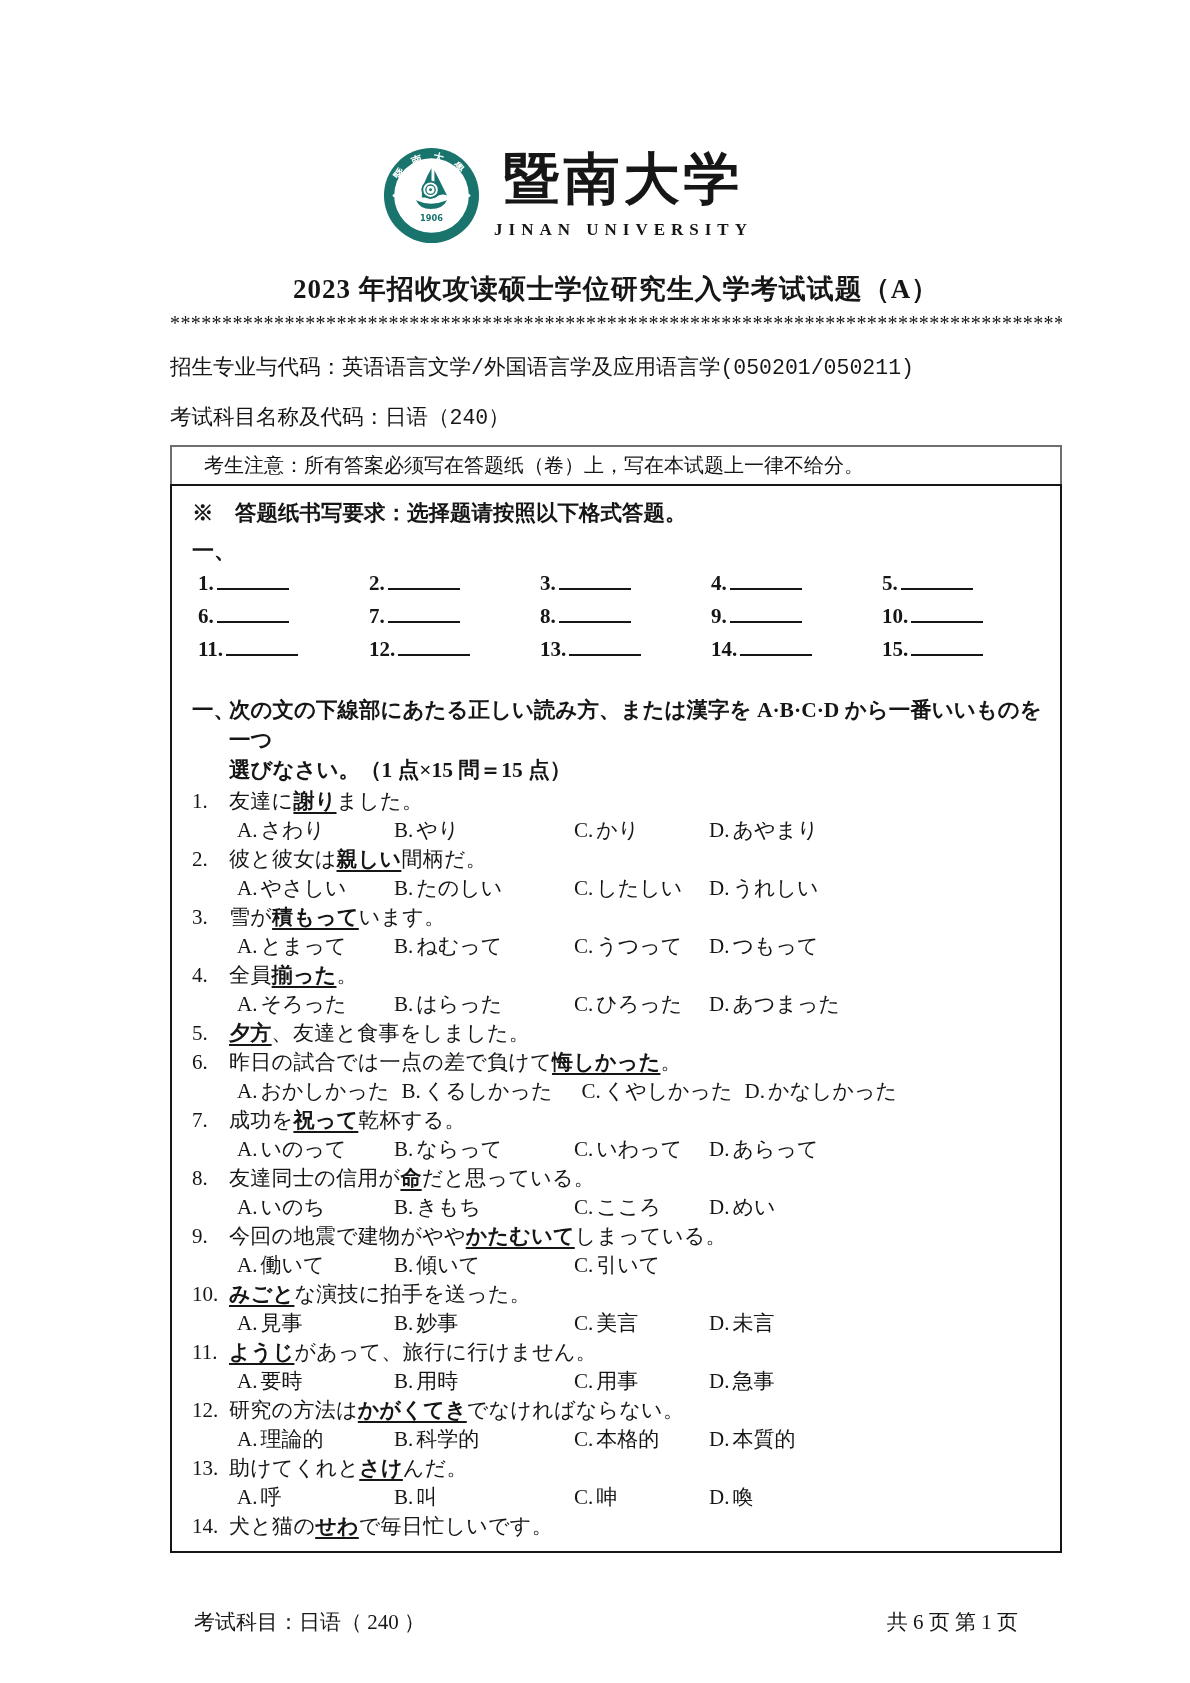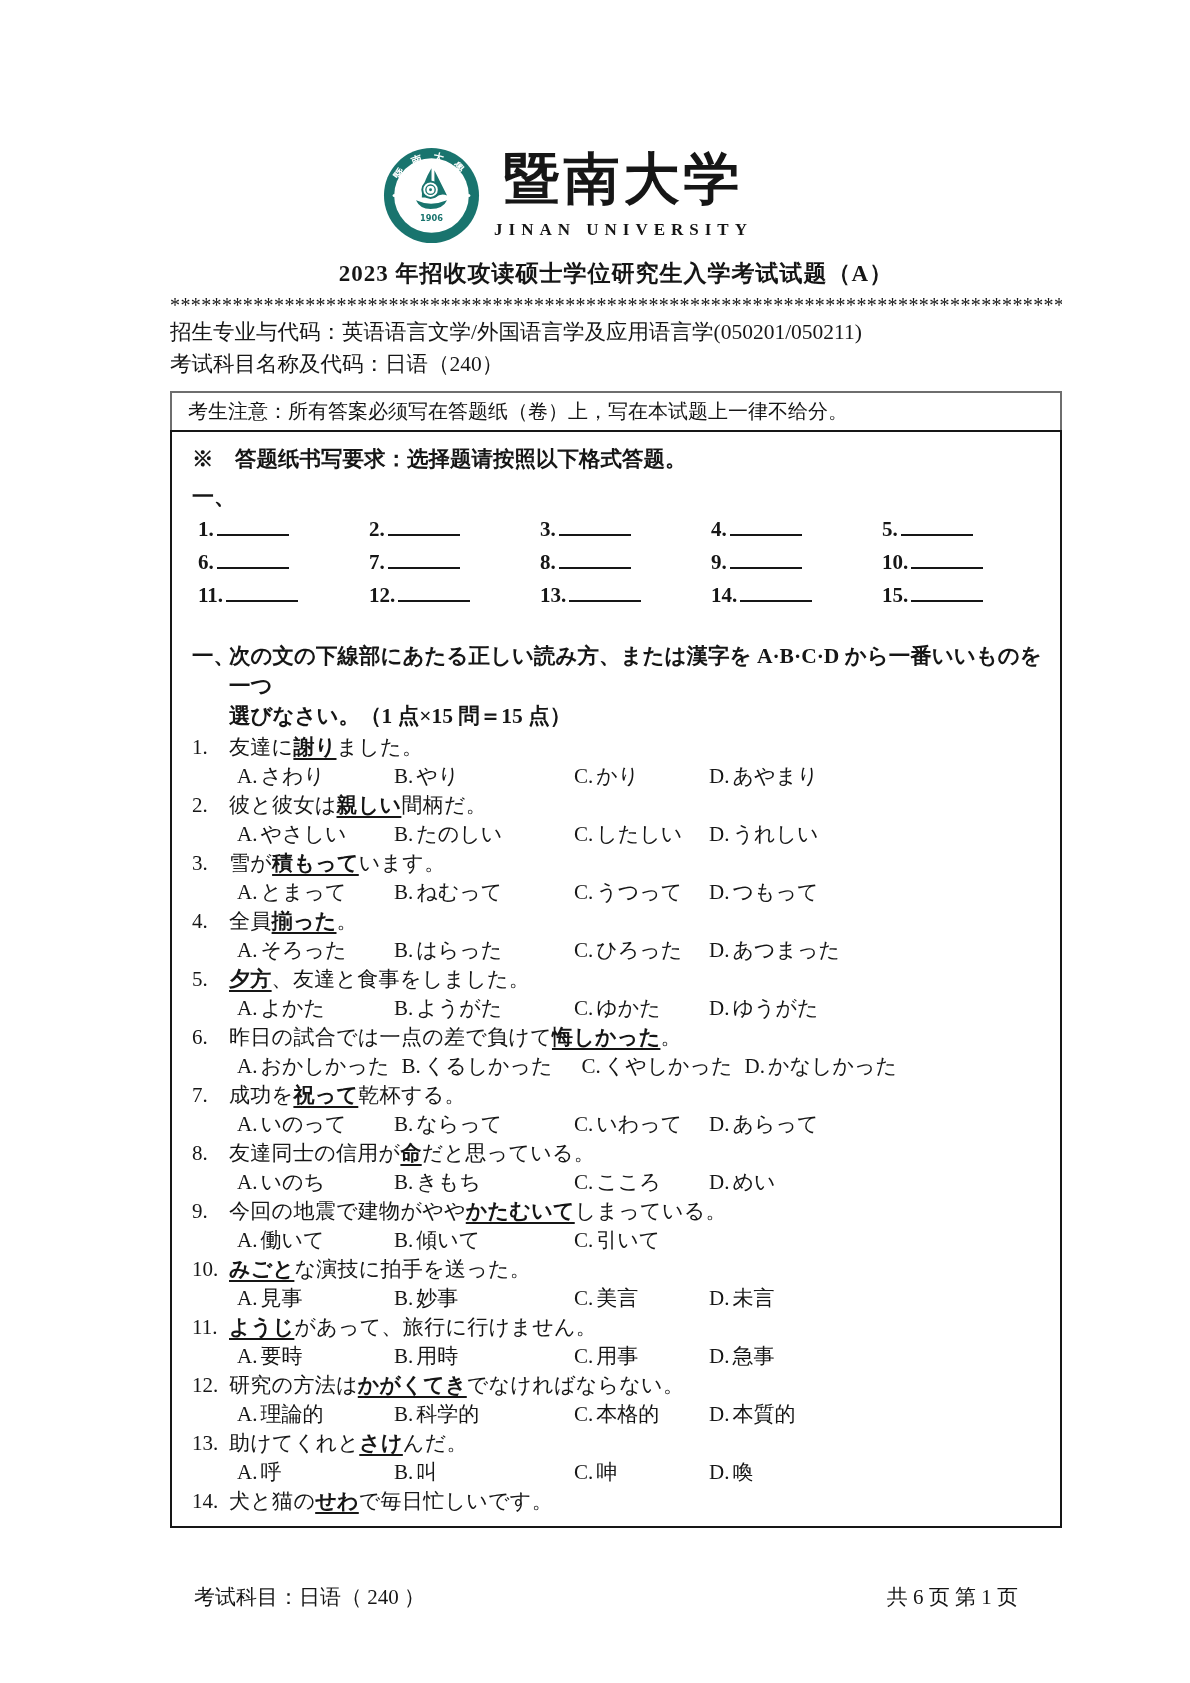--- a/index.html
+++ b/index.html
@@ -15,28 +15,28 @@
   .content { position:absolute; left:170px; top:0; width:892px; }
 
   
   .brand { margin-top:145px; display:flex; justify-content:center; align-items:center; gap:14px; position:relative; left:-48px; height:100px; }
   .logo-svg { width:97px; height:97px; display:block; }
   .brand-text { display:flex; flex-direction:column; align-items:center;gap:8px; }
   .brand-cn { font-size:56px; font-weight:bold; letter-spacing:4px; line-height:60px; font-family:"Liberation Serif","DejaVu Serif",serif; }
   .brand-en { font-size:17px; font-weight:bold; letter-spacing:6px; line-height:22px; margin-top:2px; }
 
   
-  .title { text-align:center; font-size:23px; font-weight:bold; margin-top:13px; letter-spacing:1px; }
+  .title { text-align:center; font-size:27px; font-weight:bold; margin-top:26px; letter-spacing:1px; }
   .stars { margin-top:5px; font-size:20px; line-height:22px; white-space:nowrap; overflow:hidden; width:100%; letter-spacing:0.4px; }
-  .info-line { font-size:21.5px; line-height:31px; margin-top:1px; }
+  .info-line { font-size:21.5px; line-height:31px; margin-top:19px;font-family:Liberation Mono, monospace; }
 
   
   .notice-box {
     margin-top:11px; border:2px solid #6e6e6e; border-bottom:none;
-    padding:6px 16px 7px 16px; font-size:20px; line-height:24px;
+    padding:6px 16px 7px 32px; font-size:20px; line-height:24px;
   }
   
   .main-box { border:2px solid #161616; padding:8px 14px 10px 16px; }
   .req { font-weight:bold; font-size:21.5px; line-height:30px; margin:4px 0 0 4px; }
   .sec-label { font-weight:bold; font-size:22px; line-height:30px; margin:8px 0 2px 4px; }
 
   .blanks { margin-left:10px; display:grid; grid-template-columns:repeat(5,171px); row-gap:3px; }
   .blank-cell { line-height:30px; font-size:21px; white-space:nowrap; }
   .bnum { font-weight:bold; }
   .bline { display:inline-block; width:72px; border-bottom:2px solid #161616; height:20px; margin-left:3px; }
@@ -180,26 +180,20 @@
               <span class="opt"><span class="opt-label">B.</span><span class="opt-text">はらった</span></span>
               <span class="opt"><span class="opt-label">C.</span><span class="opt-text">ひろった</span></span>
               <span class="opt"><span class="opt-label">D.</span><span class="opt-text">あつまった</span></span>
             </div>
           </div>
           <div class="q">
             <div class="q-stem">
               <span class="q-num">5.</span>
               <span class="q-text"><span class="emph">夕方</span><span>、友達と食事をしました。</span></span>
             </div>
-            <div class="q-opts">
-              <span class="opt"><span class="opt-label">A.</span><span class="opt-text">よかた</span></span>
-              <span class="opt"><span class="opt-label">B.</span><span class="opt-text">ようがた</span></span>
-              <span class="opt"><span class="opt-label">C.</span><span class="opt-text">ゆかた</span></span>
-              <span class="opt"><span class="opt-label">D.</span><span class="opt-text">ゆうがた</span></span>
-            </div>
           </div>
           <div class="q">
             <div class="q-stem">
               <span class="q-num">6.</span>
               <span class="q-text"><span>昨日の試合では一点の差で負けて</span><span class="emph">悔しかった</span><span>。</span></span>
             </div>
             <div class="q-opts">
               <span class="opt"><span class="opt-label">A.</span><span class="opt-text">おかしかった</span></span>
               <span class="opt"><span class="opt-label">B.</span><span class="opt-text">くるしかった</span></span>
               <span class="opt"><span class="opt-label">C.</span><span class="opt-text">くやしかった</span></span>

